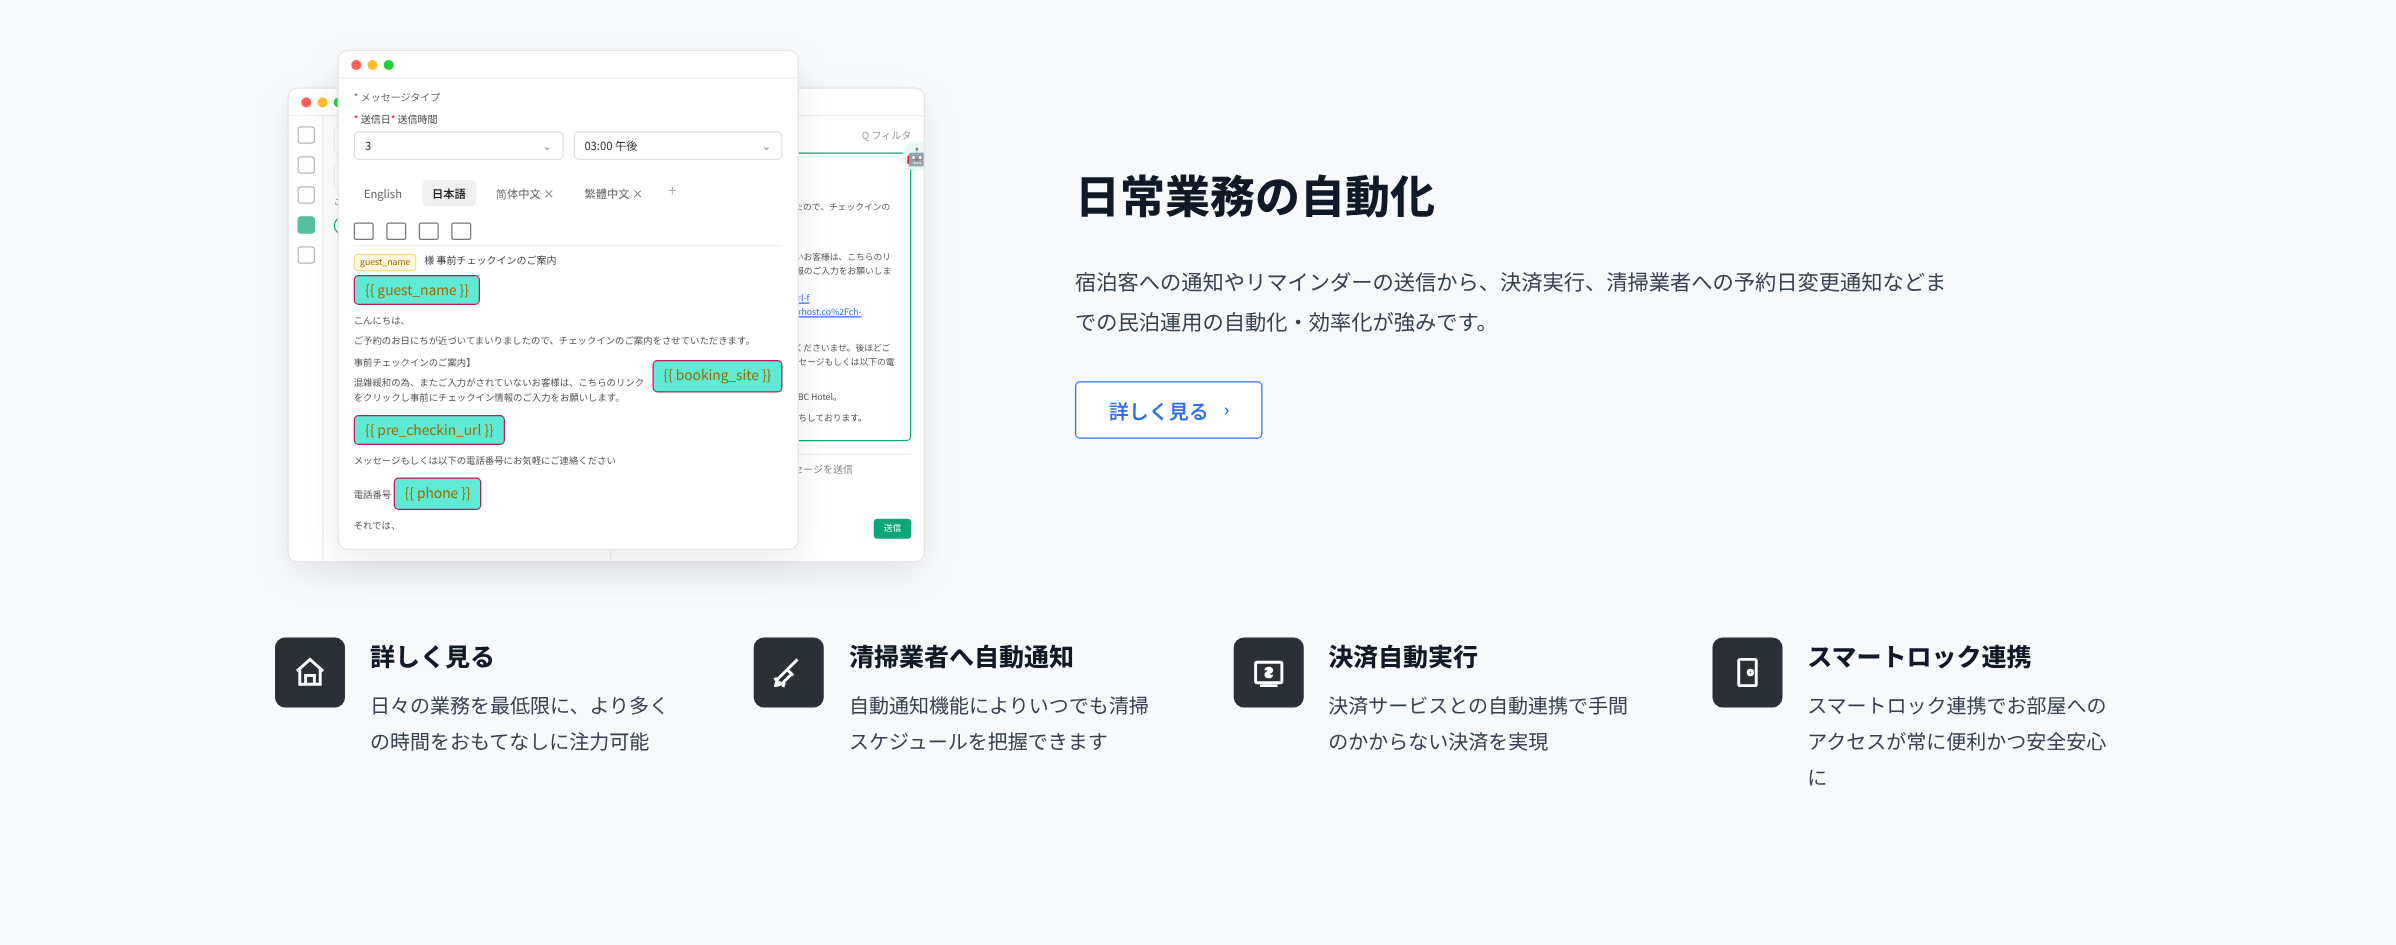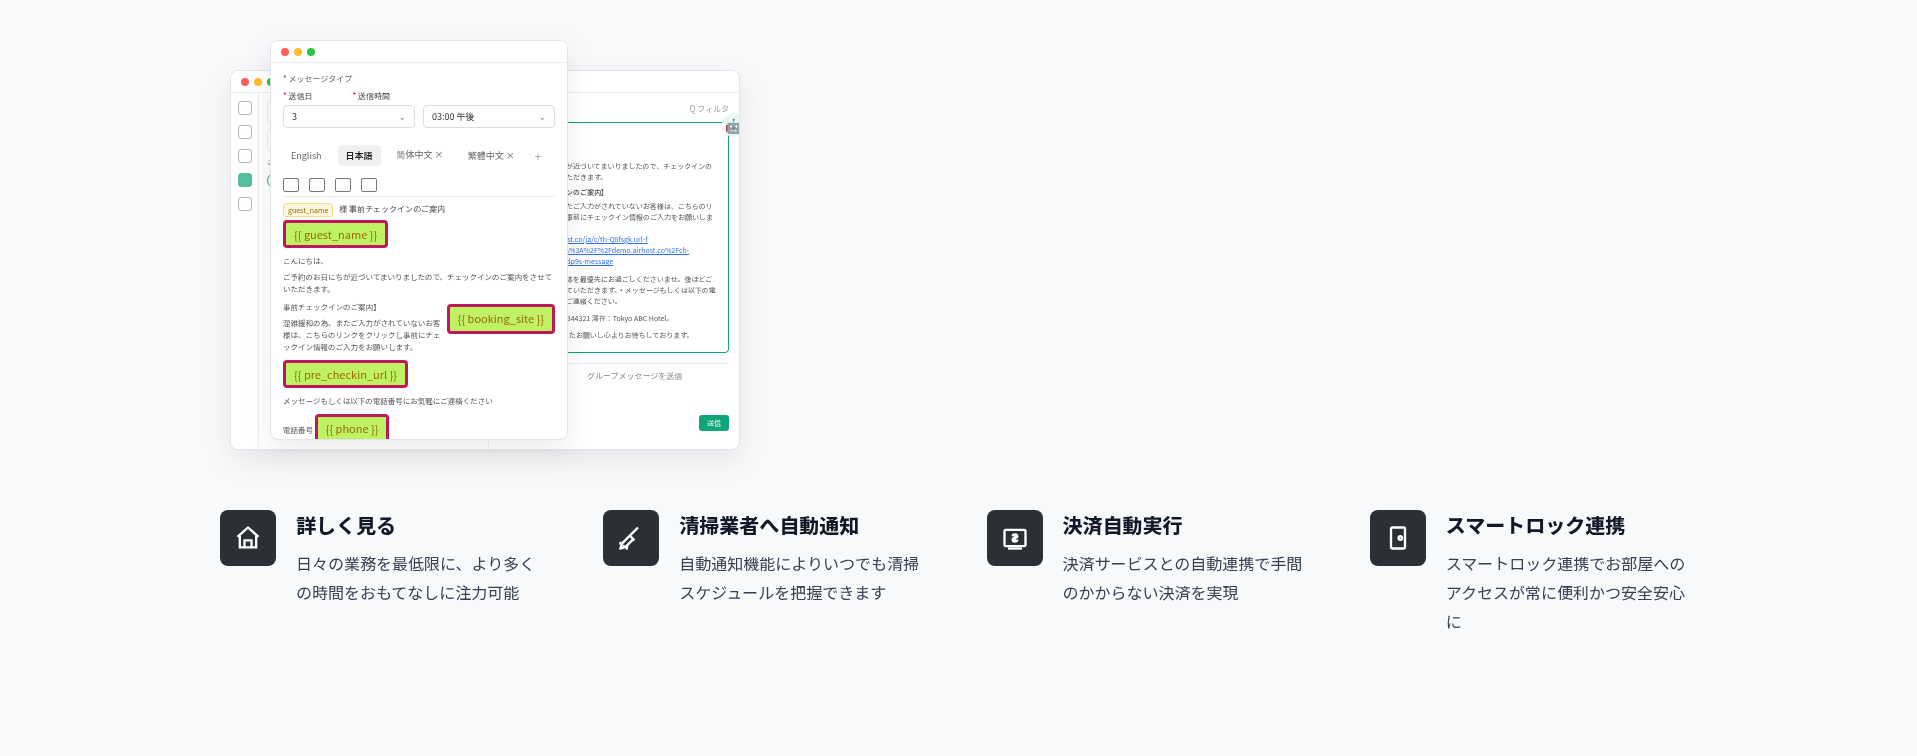--- a/index.html
+++ b/index.html
@@ -32,21 +32,21 @@
     background: #fff;
     border: 1px solid #e2e4e9;
     border-radius: 8px;
     box-shadow: 0 10px 30px rgba(0,0,0,0.08);
     overflow: hidden;
   }
   .browser-window.bg {
     top: 40px; left: 110px; width: 510px; height: 380px;
   }
   .browser-window.fg {
-    top: 10px; left: 150px; width: 298px; height: 400px;
+    top: 10px; left: 150px; width: 369px; height: 400px;
   }
   .browser-chrome {
     height: 22px;
     background: #fff;
     display: flex;
     align-items: center;
     padding: 0 10px;
     border-bottom: 1px solid #eee;
   }
   .dot { width: 8px; height: 8px; border-radius: 50%; margin-right: 5px; }
@@ -68,32 +68,32 @@
   .preview-box .tiny-title { font-weight:600; margin:4px 0 2px;}
   .preview-box a { color:#2f6fe8; text-decoration:underline; display:block;}
   .bg-left-row { display:flex; justify-content:space-between; align-items:center; border:1px solid #eee; border-radius:4px; padding:4px 6px; margin-bottom:6px;}
   .toggle { width:22px; height:12px; border-radius:6px; background:#0ea579; position:relative;}
   .toggle::after{content:'';position:absolute;right:1px;top:1px;width:10px;height:10px;border-radius:50%;background:#fff;}
   .chips { display:flex; gap:4px; flex-wrap:wrap; margin-top:6px;}
   .chip { padding:2px 6px; border-radius:10px; font-size:6px; color:#0ea579; border:1px solid #0ea579;}
 
   
   .fg-body { padding: 10px 12px; font-size: 8px; color:#444; height:calc(100% - 22px); overflow:hidden;}
-  .fg-row-label { display:flex; gap:40px; margin:6px 0 4px;align-items:center;}
+  .fg-row-label { display:flex; margin:6px 0 4px;align-items:center;}
   .fg-row-label span::before{content:'* '; color:#e03; }
   .fg-selects { display:flex; gap:8px; margin-bottom:10px;}
   .fg-select { flex:1; border:1px solid #ddd; border-radius:4px; padding:4px 8px; display:flex; justify-content:space-between; align-items:center; font-size:9px; color:#333;}
   .chev { font-size:9px; color:#888;}
-  .lang-tabs { display:flex; gap:8px; align-items:center; padding:6px 0; }
+  .lang-tabs { display:flex; gap:8px; align-items:flex-start; padding:6px 0; }
   .lang-tab { padding:4px 8px; font-size:9px; border-radius:4px; color:#666; }
   .lang-tab.active { background:#f0f0f0; font-weight:600; color:#222;}
   .lang-add { font-size:12px; color:#aaa; padding:0 4px;}
   .iconbar { display:flex; gap:10px; padding:6px 0 4px; border-bottom:1px solid #eee; margin-bottom:6px;}
   .ibox { width:16px;height:14px;border:1.3px solid #777;border-radius:2px;}
-  .tag-pill { display:inline-block; background:#bef264; border:3px solid #be185d; color:#9a6b00; padding:3px 8px; border-radius:4px; font-size:11px; margin:3px 0;}
+  .tag-pill { display:inline-block; background:#5eead4; border:1px solid #be185d; color:#9a6b00; padding:3px 8px; border-radius:4px; font-size:11px; margin:3px 0;}
   .fg-text { font-size:7.5px; line-height:1.6; color:#555; margin:4px 0;}
   .fg-subhead { font-weight:400; margin-top:6px;}
 
   .hero-text { flex: 1; max-width: 700px; }
   .hero-text h2 { font-size: 36px; font-weight: 800; color: #111827; margin-bottom: 28px; }
   .hero-text p { font-size: 17px; line-height: 1.9; color: #374151; margin-bottom: 32px; }
   .cta-btn {
     display: inline-flex; align-items: center; gap: 12px;
     border: 1.6px solid #2f6fe8; color: #2f6fe8;
     padding: 10px 26px; border-radius: 4px; font-size: 16px; font-weight: 600;
@@ -245,20 +245,28 @@
             <span>電話番号</span>
             <span class="tag-pill">{{ phone }}</span>
           </div>
           <div class="fg-text">それでは、</div>
           
         </div>
       </div>
 
     </div>
 
+    <div class="hero-text">
+      <h2>日常業務の自動化</h2>
+      <p>宿泊客への通知やリマインダーの送信から、決済実行、清掃業者への予約日変更通知などまでの民泊運用の自動化・効率化が強みです。</p>
+      <a class="cta-btn">
+        <span>詳しく見る</span>
+        <span class="arrow">›</span>
+      </a>
+    </div>
 
   </div>
 
   <div class="features">
 
     <div class="feature">
       <div class="ficon">
         <svg viewBox="0 0 24 24">
             <path d="M3 11l9-8 9 8"></path>
             <path d="M5 10v10h14V10"></path>

